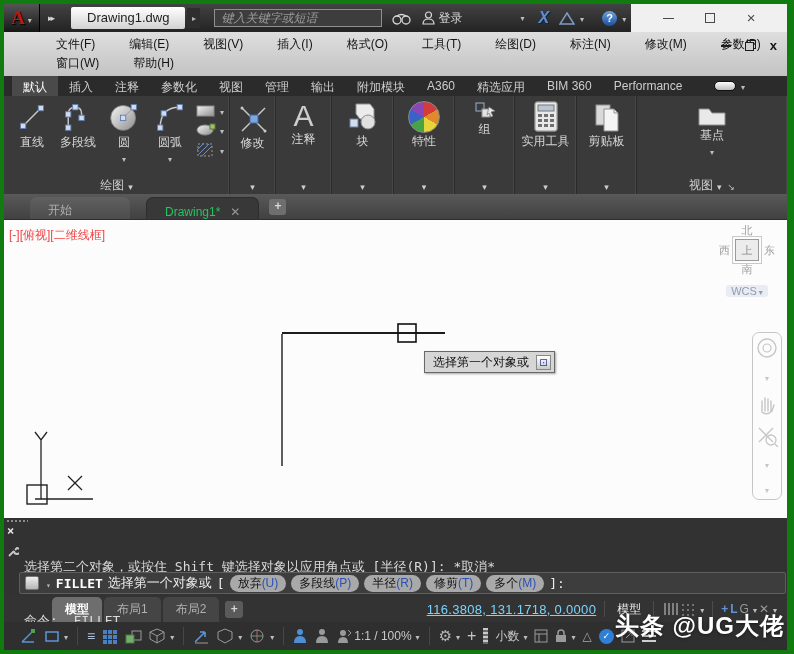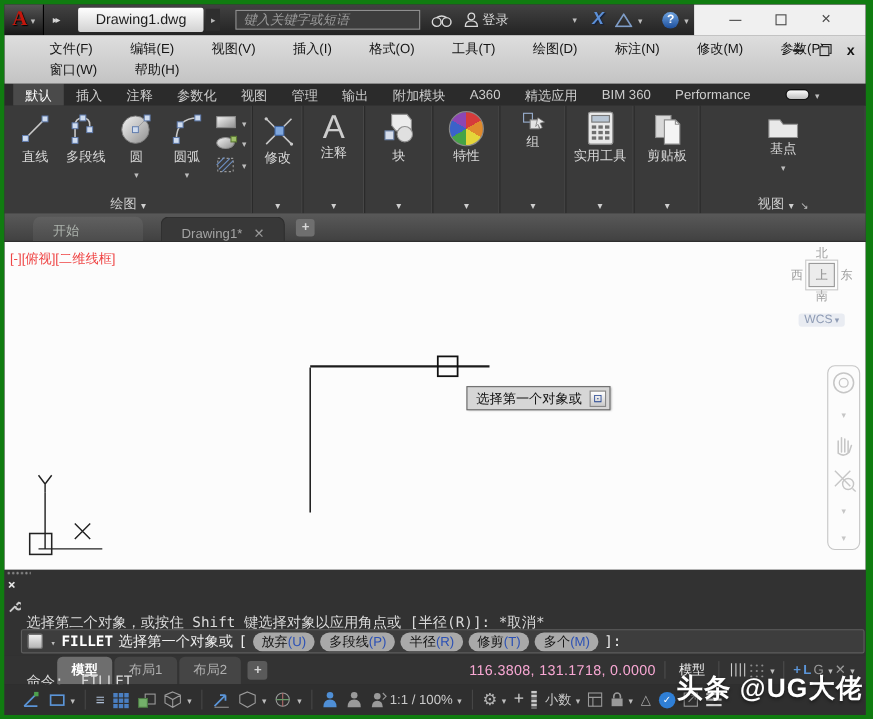--- a/index.html
+++ b/index.html
@@ -20,21 +20,21 @@
   .exchange-x { color:#5c8fd6; font-weight:bold; font-style:italic; font-size:16px; text-shadow:1px 1px 1px #13203a; }
   .help-circle { width:15px; height:15px; border-radius:50%; background:linear-gradient(#6ea3e0,#1d4f9c); color:#fff; font-size:11px; font-weight:bold; display:flex; align-items:center; justify-content:center; }
   .caret::after { content:"▾"; font-size:8px; color:#bdbdbd; margin-left:2px; }
   .win-strip { position:absolute; right:0; top:0; width:156px; height:28px; background:#f0f0f0; display:flex; align-items:center; justify-content:space-evenly; }
   .win-min { width:11px; height:1px; background:#4a4a4a; }
   .win-max { width:10px; height:10px; border:1px solid #4a4a4a; }
   .win-close { color:#4a4a4a; font-size:15px; line-height:10px; }
   .win-close::before { content:"×"; }
 
   
-  .menubar { flex:0 0 44px; background:linear-gradient(#dedede,#c3c3c3); color:#141414; font-size:12px; padding:3px 0 0 24px; position:relative;text-align:right; }
+  .menubar { flex:0 0 44px; background:linear-gradient(#dedede,#c3c3c3); color:#141414; font-size:12px; padding:3px 0 0 35px; position:relative;text-align:right; }
   .menu-row { height:19px; display:flex; align-items:center; }
   .menu-item { padding:0 17px; cursor:default; }
   .menu-winctl { position:absolute; right:10px; top:6px; display:flex; gap:14px; align-items:center; }
   .mm-min { width:10px; height:3px; border-bottom:2px solid #1d1d1d; }
   .mm-restore { position:relative; width:11px; height:11px; }
   .mm-restore::before { content:""; position:absolute; right:0; top:0; width:7px; height:7px; border:1px solid #1d1d1d; }
   .mm-restore::after { content:""; position:absolute; left:0; bottom:0; width:7px; height:7px; border:1px solid #1d1d1d; background:#cfcfcf; }
   .mm-close { font-weight:bold; font-size:13px; }
   .mm-close::before { content:"x"; }
 
@@ -61,21 +61,21 @@
   .mini-row { display:flex; align-items:center; gap:3px; }
   .annot-a { font-size:30px; color:#cdcdcd; line-height:30px; }
   .prop-wheel { width:32px; height:32px; border-radius:50%; border:1px solid #888;
      background:conic-gradient(#d63b3b 0 60deg,#e08a2d 60deg 120deg,#e5d53a 120deg 180deg,#46a346 180deg 240deg,#3b62c9 240deg 300deg,#8c46b4 300deg 360deg); }
   .launcher::after { content:"↘"; font-size:9px; color:#bdbdbd; margin-left:2px; }
 
   
   .filetabs { flex:0 0 26px; background:linear-gradient(#595959,#414141); display:flex; align-items:flex-end; padding-left:26px; border-bottom:1px solid #2e2e2e; }
   .ftab { height:22px; padding:0 18px; display:flex; align-items:flex-end; gap:10px; font-size:12px; border-radius:7px 7px 0 0; }
   .ftab.start { background:linear-gradient(#606060,#4c4c4c); color:#adb3ad; margin-right:16px; width:100px; }
-  .ftab.active { background:#383838; color:#a3a3a3; border:1px solid #2d2d2d; border-bottom:none; }
+  .ftab.active { background:#383838; color:#22c55e; border:1px solid #2d2d2d; border-bottom:none; }
   .ftab-close { color:#9a9a9a; font-size:12px; }
   .ftab-close::before { content:"✕"; }
   .ftab-add { width:17px; height:16px; margin:0 0 4px 10px; background:#6f6f6f; color:#d8d8d8; border-radius:3px; font-size:12px; font-weight:bold; text-align:center; line-height:15px; }
   .ftab-add::before { content:"+"; }
 
   
   .canvas { flex:1 1 auto; background:#fcfcfc; position:relative; overflow:hidden; }
   .viewport-label { position:absolute; left:5px; top:7px; font-size:12px; color:#ef4444; }
   .geom { position:absolute; left:0; top:0; }
   .tooltip { position:absolute; left:420px; top:131px; height:22px; background:#d6d6d6; border:1px solid #686868; box-shadow:1px 1px 2px rgba(0,0,0,.35); display:flex; align-items:center; gap:7px; padding:0 3px 0 8px; font-size:12px; color:#101010; }
@@ -103,21 +103,21 @@
   .cmd-cmdname { font-weight:bold; color:#fff; }
   .opt-btn { background:#a9a9a9; border-radius:9px; height:17px; line-height:17px; padding:0 8px; color:#141414; font-size:12px; font-family:"Liberation Sans","DejaVu Sans",sans-serif; white-space:nowrap; }
   .opt-key { color:#2c51b5; }
 
   
   .layoutbar { flex:0 0 26px; background:#333; display:flex; align-items:center; font-size:12px; padding-left:48px; gap:2px; color:#b5b5b5; }
   .ltab { padding:4px 13px; border-radius:5px 5px 0 0; background:#454545; color:#b0b0b0; }
   .ltab.active { background:#6e6e6e; color:#fff; font-weight:bold; }
   .ltab-add { width:18px; height:17px; background:#5a5a5a; border-radius:3px; color:#d5d5d5; text-align:center; line-height:16px; font-weight:bold; margin-left:4px; }
   .ltab-add::before { content:"+"; }
-  .coords { margin-left:auto; color:#f9a8d4; font-size:13px; letter-spacing:.3px; }
+  .coords { margin-left:auto; color:#7dd3fc; font-size:13px; letter-spacing:.3px;text-decoration:underline; }
   .lb-sep { width:1px; height:16px; background:#4c4c4c; margin:0 6px; }
   .model-btn { color:#eaeaea; padding:0 4px; }
   .lb-ico { display:flex; align-items:center; gap:2px; }
   .blue-txt { color:#5b95d8; font-weight:bold; }
   .gray-txt { color:#9a9a9a; }
 
   .statusbar { flex:0 0 28px; background:#2f2f2f; display:flex; align-items:center; padding-left:16px; gap:7px; color:#9f9f9f; font-size:12px; position:relative; }
   .sb-sep { width:1px; height:18px; background:#464646; margin:0 2px; }
   .sb-ico { display:flex; align-items:center; gap:2px; }
   .sb-txt { color:#c9c9c9; }

